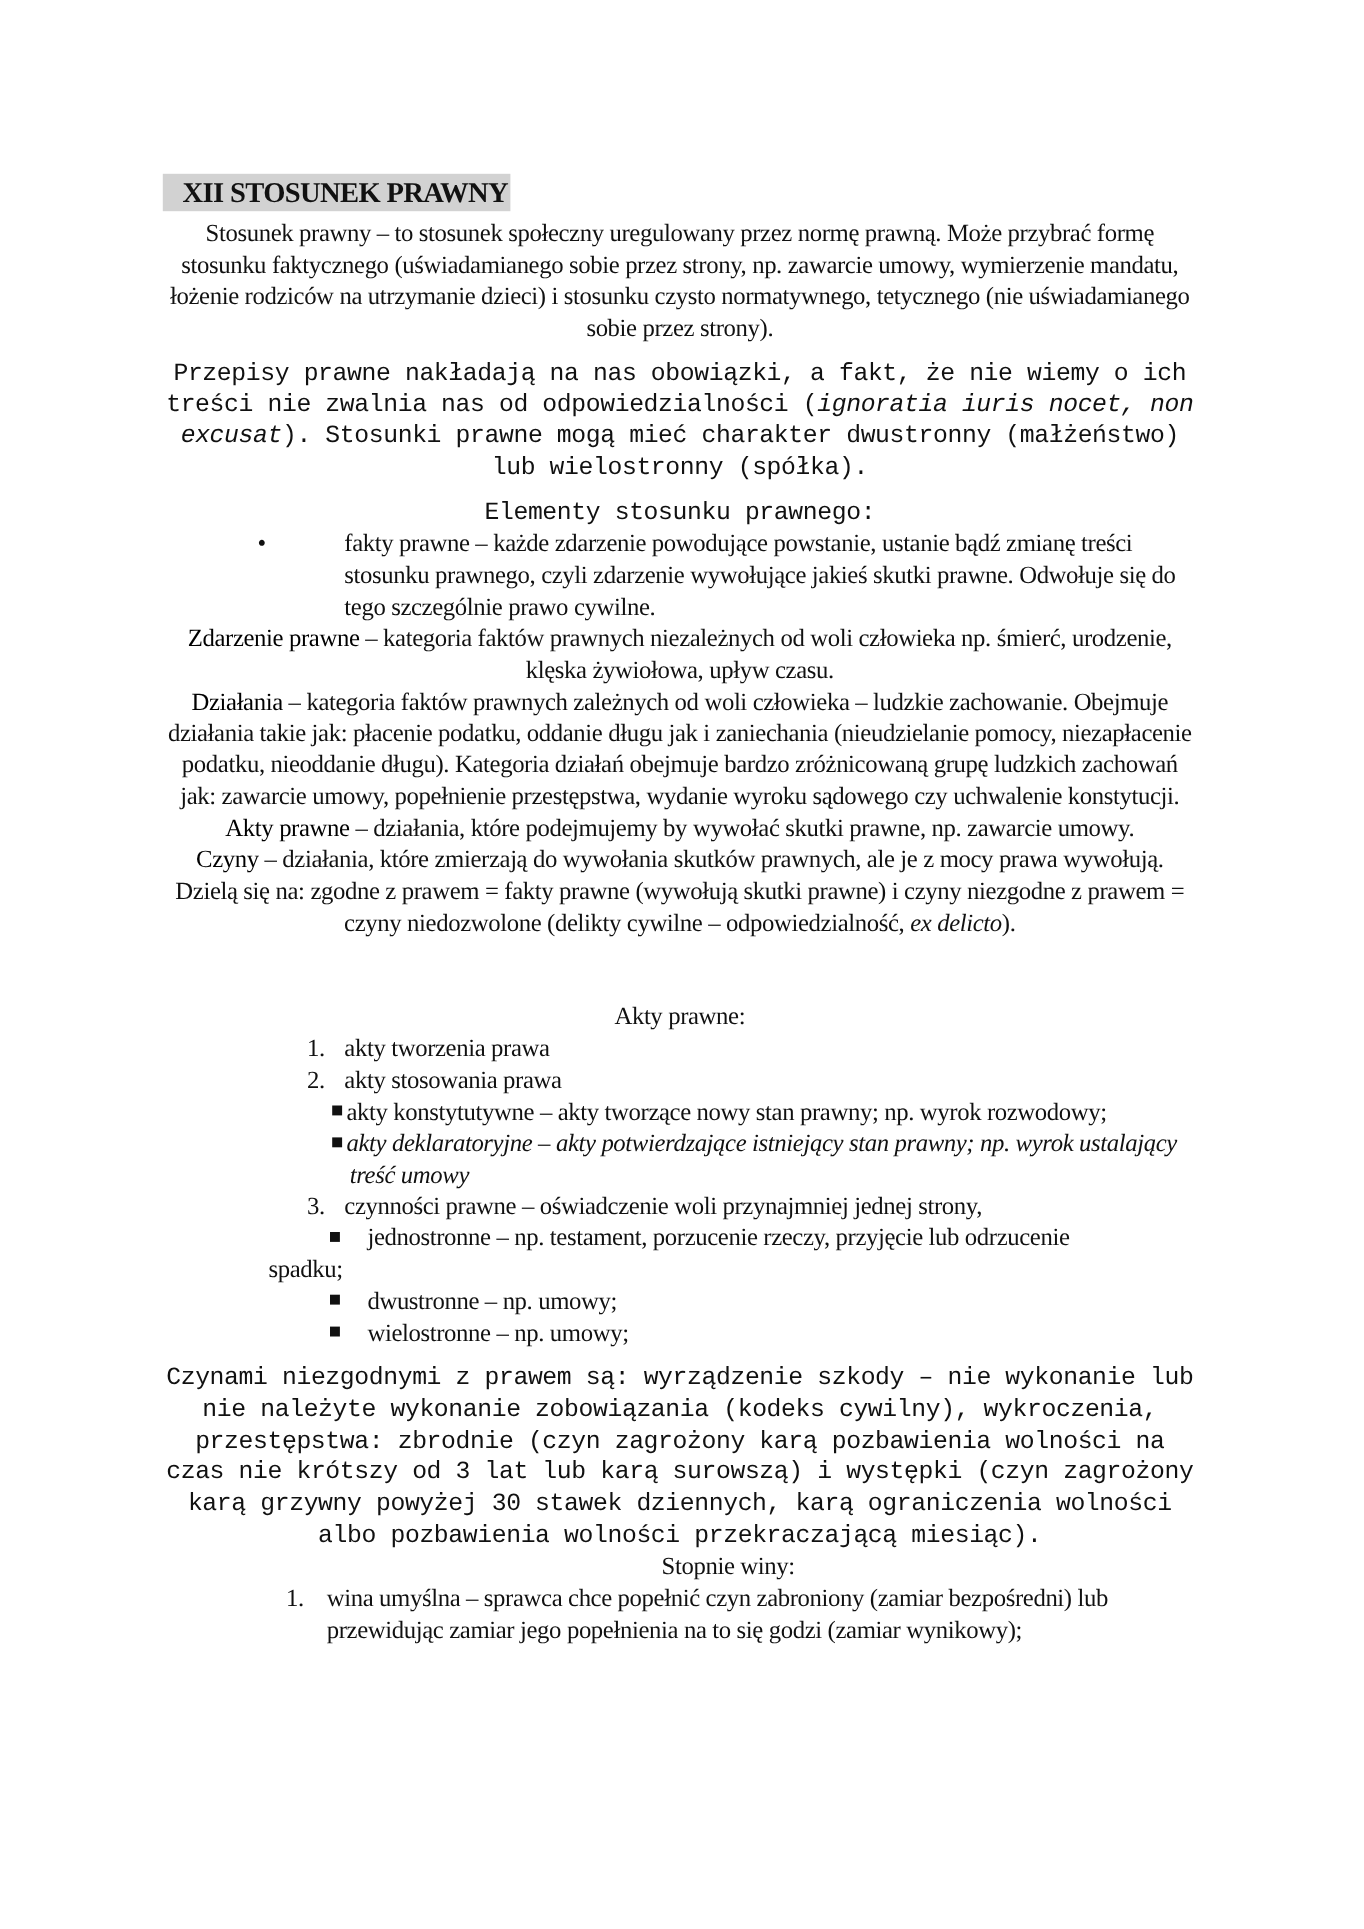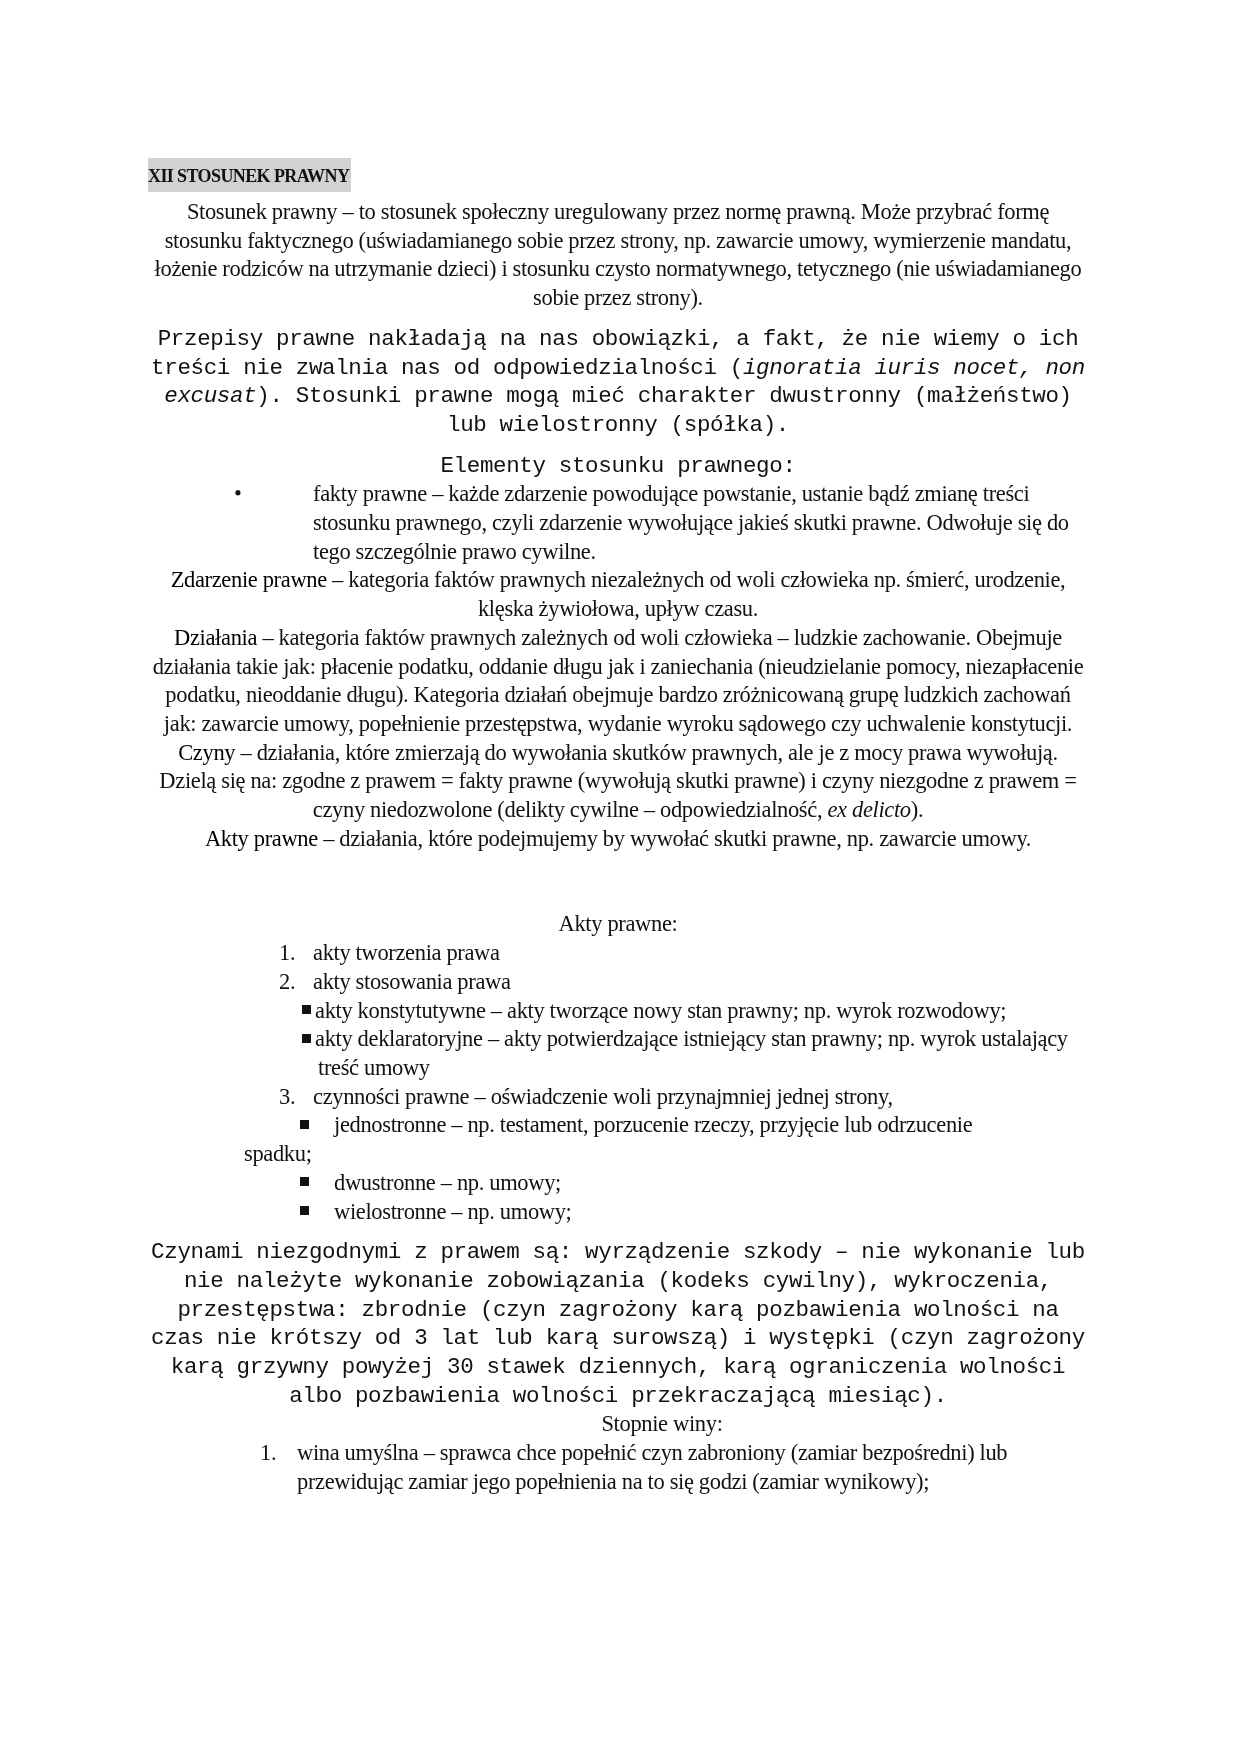--- a/index.html
+++ b/index.html
@@ -20,22 +20,22 @@
       left: 148px;
       top: 158px;
       width: 940px;
       font-size: 22.5px;
       line-height: 28.7px;
       letter-spacing: -0.35px;
     }
     h1 {
       display: inline-block;
       margin: 0 0 6px 0;
-      padding: 2px 2px 0 0;
-      font-size: 18px;
+      padding: 2px 2px 0 18px;
+      font-size: 26px;
       line-height: 32px;
       font-weight: bold;
       background: #d2d2d2;
       letter-spacing: -0.6px;
     }
     p { margin: 0; text-align: center; }
     .gap { margin-top: 12px; font-family: Liberation Mono, monospace; }
     .term { color: #000000; }
     em { font-style: italic; }
     .bullet-round {
@@ -75,40 +75,40 @@
 
   <div class="bullet-round">
     <span class="mark">•</span>
     <span>fakty prawne – każde zdarzenie powodujące powstanie, ustanie bądź zmianę treści stosunku prawnego, czyli zdarzenie wywołujące jakieś skutki prawne. Odwołuje się do tego szczególnie prawo cywilne.</span>
   </div>
 
   <p><span class="term">Zdarzenie prawne</span><span> – kategoria faktów prawnych niezależnych od woli człowieka np. śmierć, urodzenie, klęska żywiołowa, upływ czasu.</span></p>
 
   <p><span class="term">Działania</span><span> – kategoria faktów prawnych zależnych od woli człowieka – ludzkie zachowanie. Obejmuje działania takie jak: płacenie podatku, oddanie długu jak i zaniechania (nieudzielanie pomocy, niezapłacenie podatku, nieoddanie długu). Kategoria działań obejmuje bardzo zróżnicowaną grupę ludzkich zachowań jak: zawarcie umowy, popełnienie przestępstwa, wydanie wyroku sądowego czy uchwalenie konstytucji.</span></p>
 
+  <p><span class="term">Akty prawne</span><span> – działania, które podejmujemy by wywołać skutki prawne, np. zawarcie umowy.</span></p>
+
   <p><span class="term">Czyny</span><span> – działania, które zmierzają do wywołania skutków prawnych, ale je z mocy prawa wywołują. Dzielą się na: zgodne z prawem = fakty prawne (wywołują skutki prawne) i czyny niezgodne z prawem = czyny niedozwolone (delikty cywilne – odpowiedzialność, </span><em>ex delicto</em><span>).</span></p>
-
-  <p><span class="term">Akty prawne</span><span> – działania, które podejmujemy by wywołać skutki prawne, np. zawarcie umowy.</span></p>
 
   <div class="blank"></div>
 
   <p>Akty prawne:</p>
 
   <div class="ol" style="padding-left:165px;">
     <span class="num" style="left:131px;">1.</span>
     <span>akty tworzenia prawa</span>
   </div>
   <div class="ol" style="padding-left:165px;">
     <span class="num" style="left:131px;">2.</span>
     <span>akty stosowania prawa</span>
   </div>
   <div class="ol" style="padding-left:170px; text-indent:-16px;">
     <span class="sq"></span><span>akty konstytutywne – akty tworzące nowy stan prawny; np. wyrok rozwodowy;</span>
   </div>
-  <div class="ol" style="padding-left:170px; text-indent:-16px;">
+  <div class="ol" style="padding-left:170px; text-indent:-16px;font-style:italic;">
     <span class="sq"></span><span>akty deklaratoryjne – akty potwierdzające istniejący stan prawny; np. wyrok ustalający treść umowy</span>
   </div>
   <div class="ol" style="padding-left:111px;">
     <span style="display:inline-block; width:54px; padding-left:20px; box-sizing:border-box;">3.</span><span>czynności prawne – oświadczenie woli przynajmniej jednej strony,</span><br>
   </div>
 
   <div class="ol" style="padding-left:96px;">
     <span style="display:inline-block; width:90px; padding-left:56px; box-sizing:border-box;"><span class="sq"></span></span><span>jednostronne – np. testament, porzucenie rzeczy, przyjęcie lub odrzucenie</span><br>
     <span>spadku;</span>
   </div>

